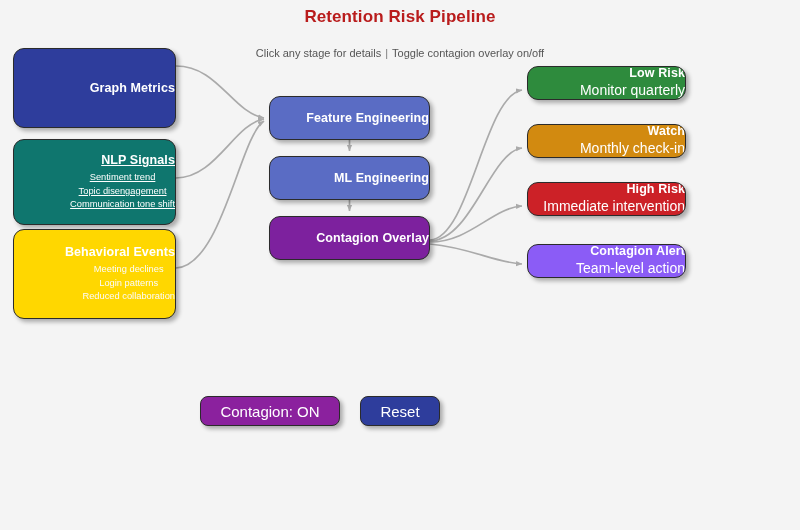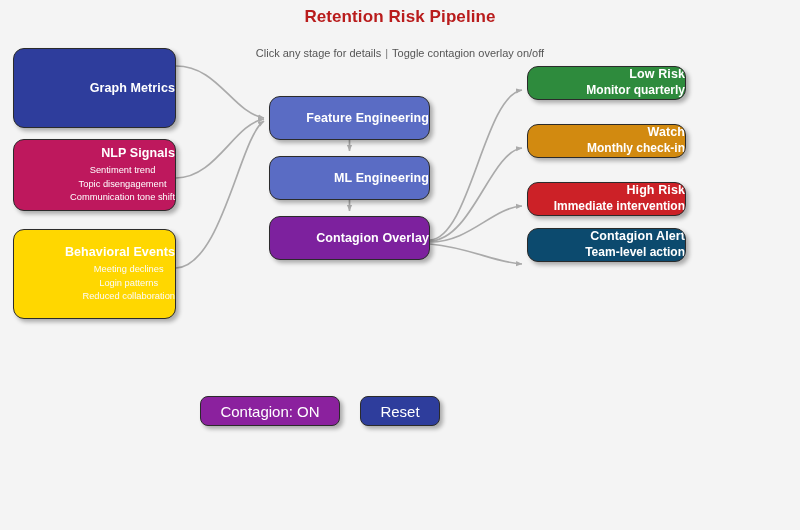--- a/index.html
+++ b/index.html
@@ -73,55 +73,55 @@
     color: #ffffff;
     overflow: hidden;
   }
   .node .n-title {
     font-size: 12.5px;
     font-weight: bold;
     line-height: 1.28;
     letter-spacing: 0.1px;
   }
   .node .n-sub {
-    font-size: 12px;
+    font-size: 14px;
     line-height: 1.42;
-    font-weight: bold;
+    font-weight: normal;
   }
   .node .n-lines {
     margin-top: 3px;
     display: flex;
     flex-direction: column;
     align-items: center;
   }
   .node .n-lines span {
     font-size: 9.3px;
     line-height: 1.44;
     display: block;
   }
 
   
   .src { left: 13px; width: 163px; }
   #node-graph-metrics     { top: 48px;  height: 80px; background: #2e3d9c; }
-  #node-nlp-signals       { top: 139px; height: 72px; background: #be185d; }
+  #node-nlp-signals       { top: 139px; height: 86px; background: #0f766e; text-decoration: underline; }
   #node-behavioral-events { top: 229px; height: 90px; background: #ffd700; }
   #node-behavioral-events .n-lines span { color: #fbfbfb; }
 
   
   .mid { left: 269px; width: 161px; height: 44px; }
   #node-feature-engineering { top: 96px;  background: #5a6cc4; }
   #node-ml-prediction       { top: 156px; background: #5a6cc4; }
   #node-contagion-overlay   { top: 216px; background: #7d219e; }
 
   
   .out { left: 527px; width: 159px; height: 34px; }
   #node-low-risk        { top: 66px;  background: #2e8b3d; }
   #node-watch           { top: 124px; background: #d28a10; }
   #node-high-risk       { top: 182px; background: #cc2127; }
-  #node-contagion-alert { top: 228px; background: #0c4a6e; padding-left: 28px; }
+  #node-contagion-alert { top: 244px; background: #8b5cf6; padding-left: 28px; }
 
   
   .btn {
     position: absolute;
     box-sizing: border-box;
     border: 1.4px solid #2b2b2b;
     border-radius: 8px;
     box-shadow: 3px 3px 4px rgba(0,0,0,0.30);
     color: #ffffff;
     font-size: 15px;

